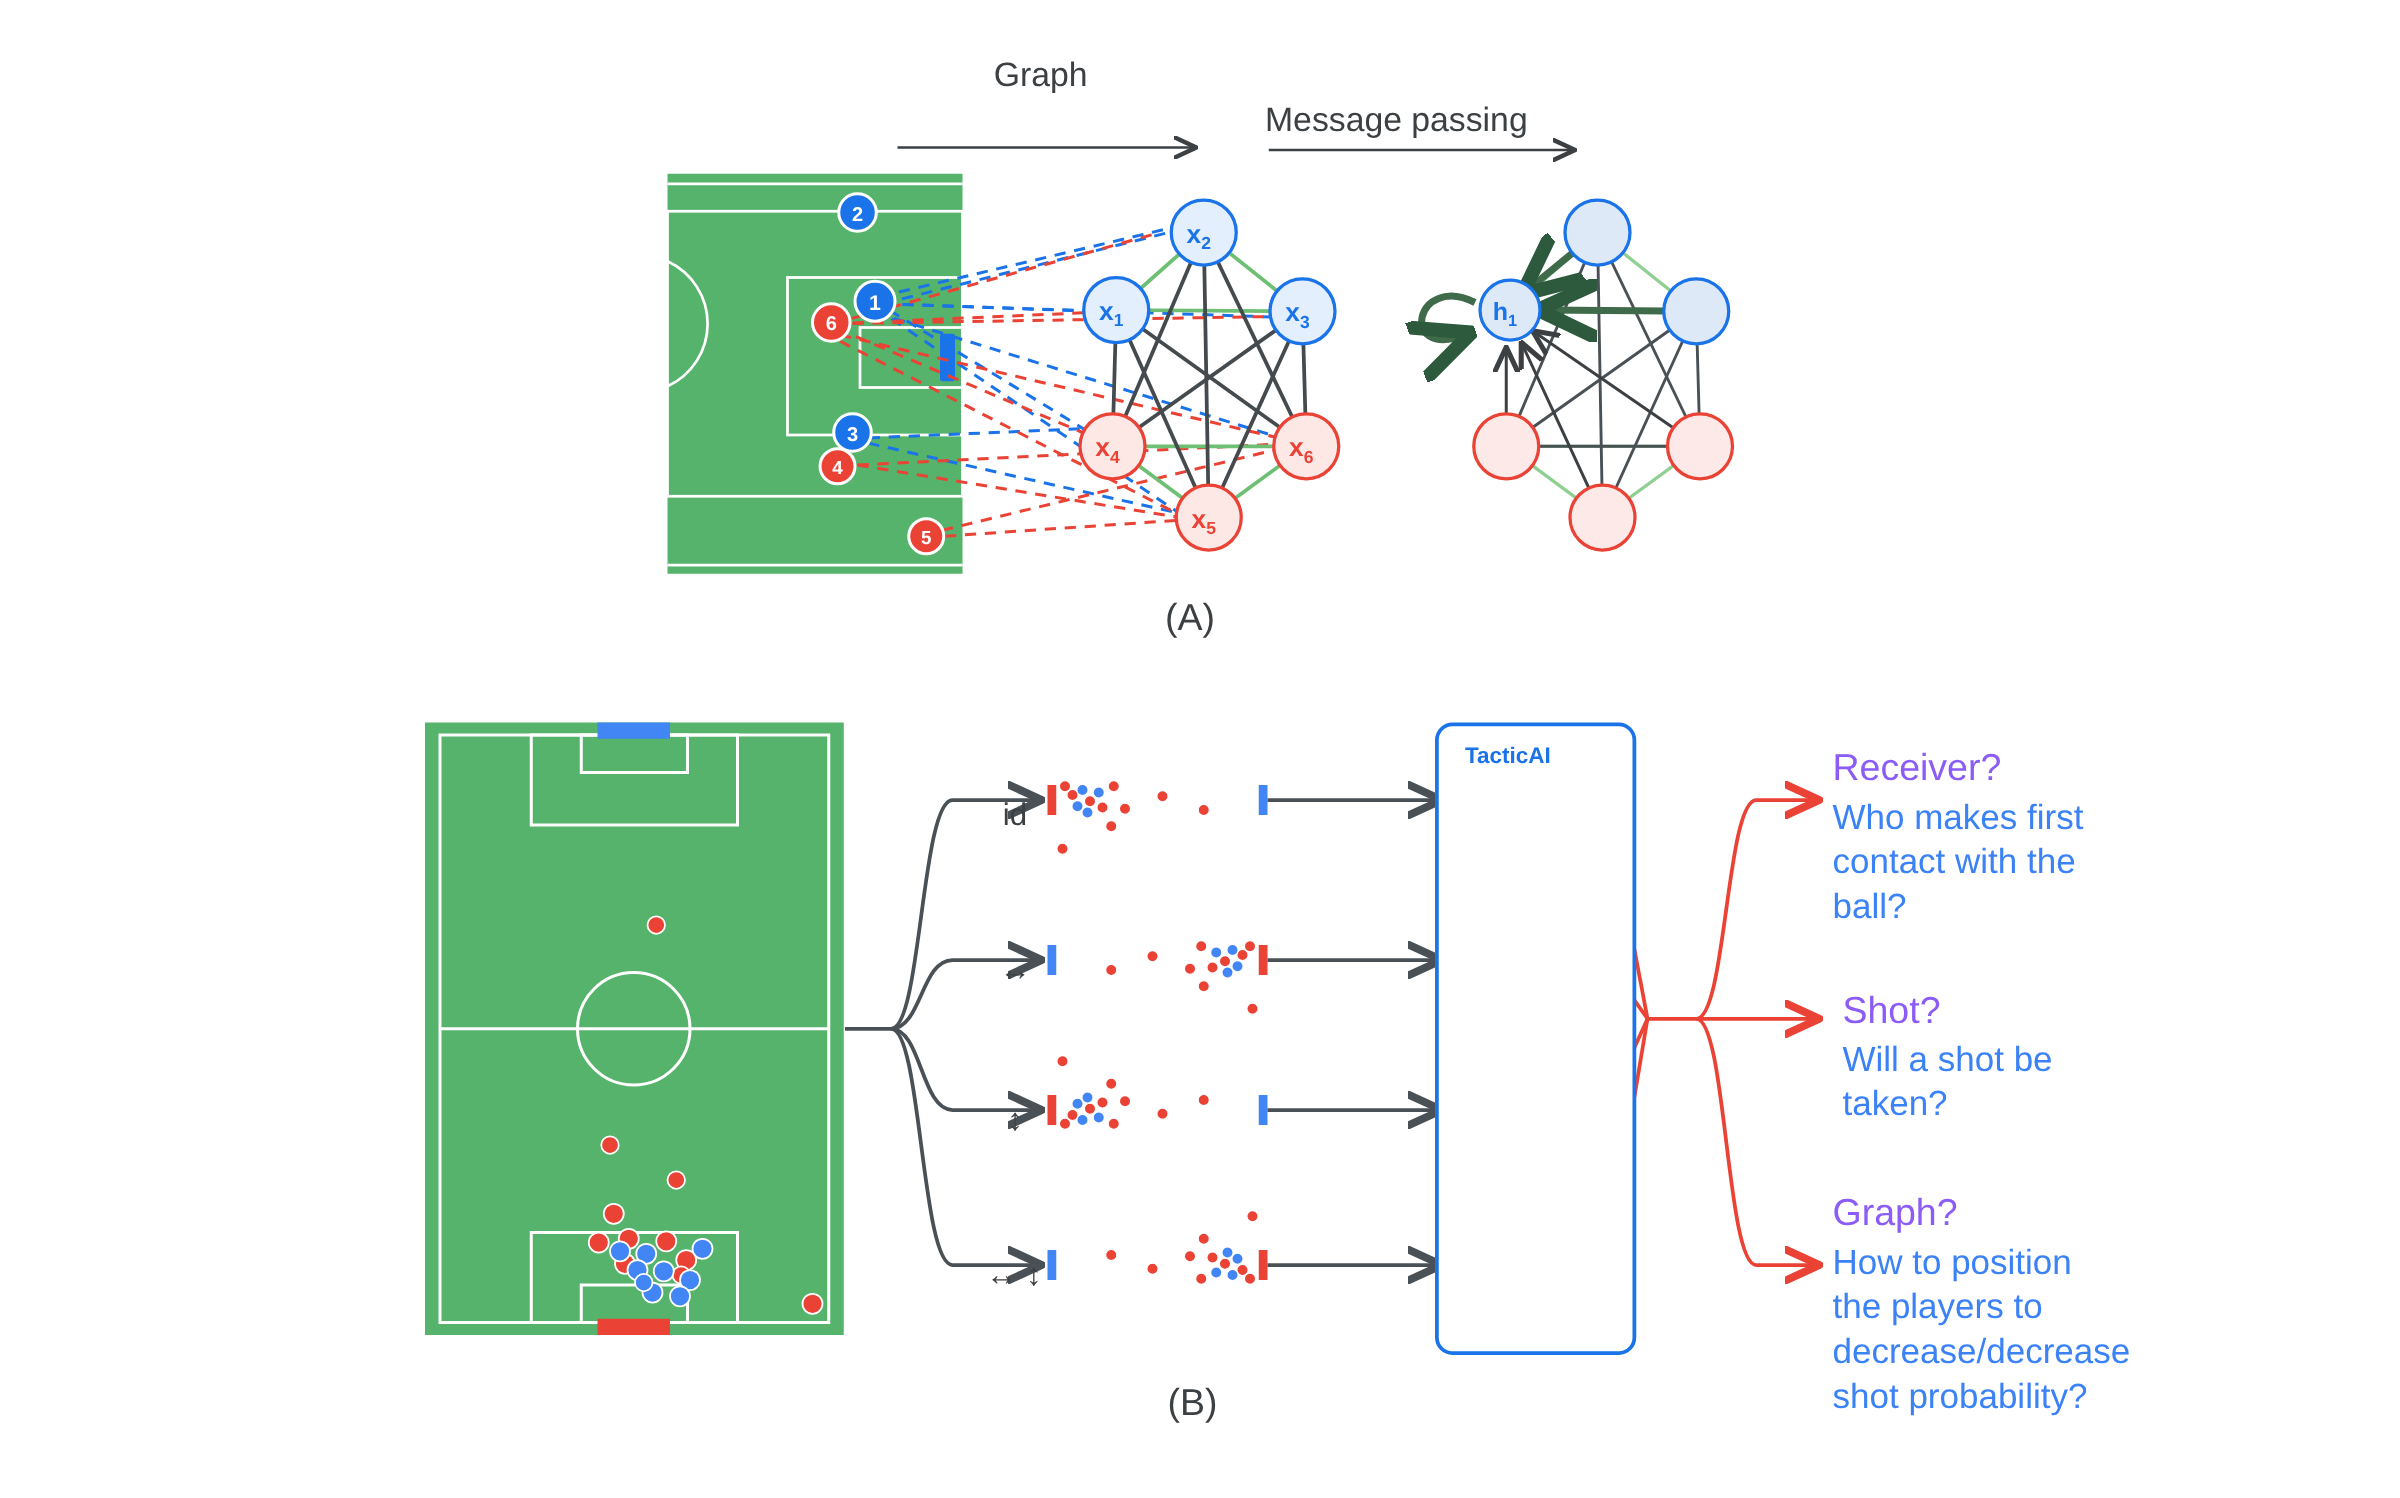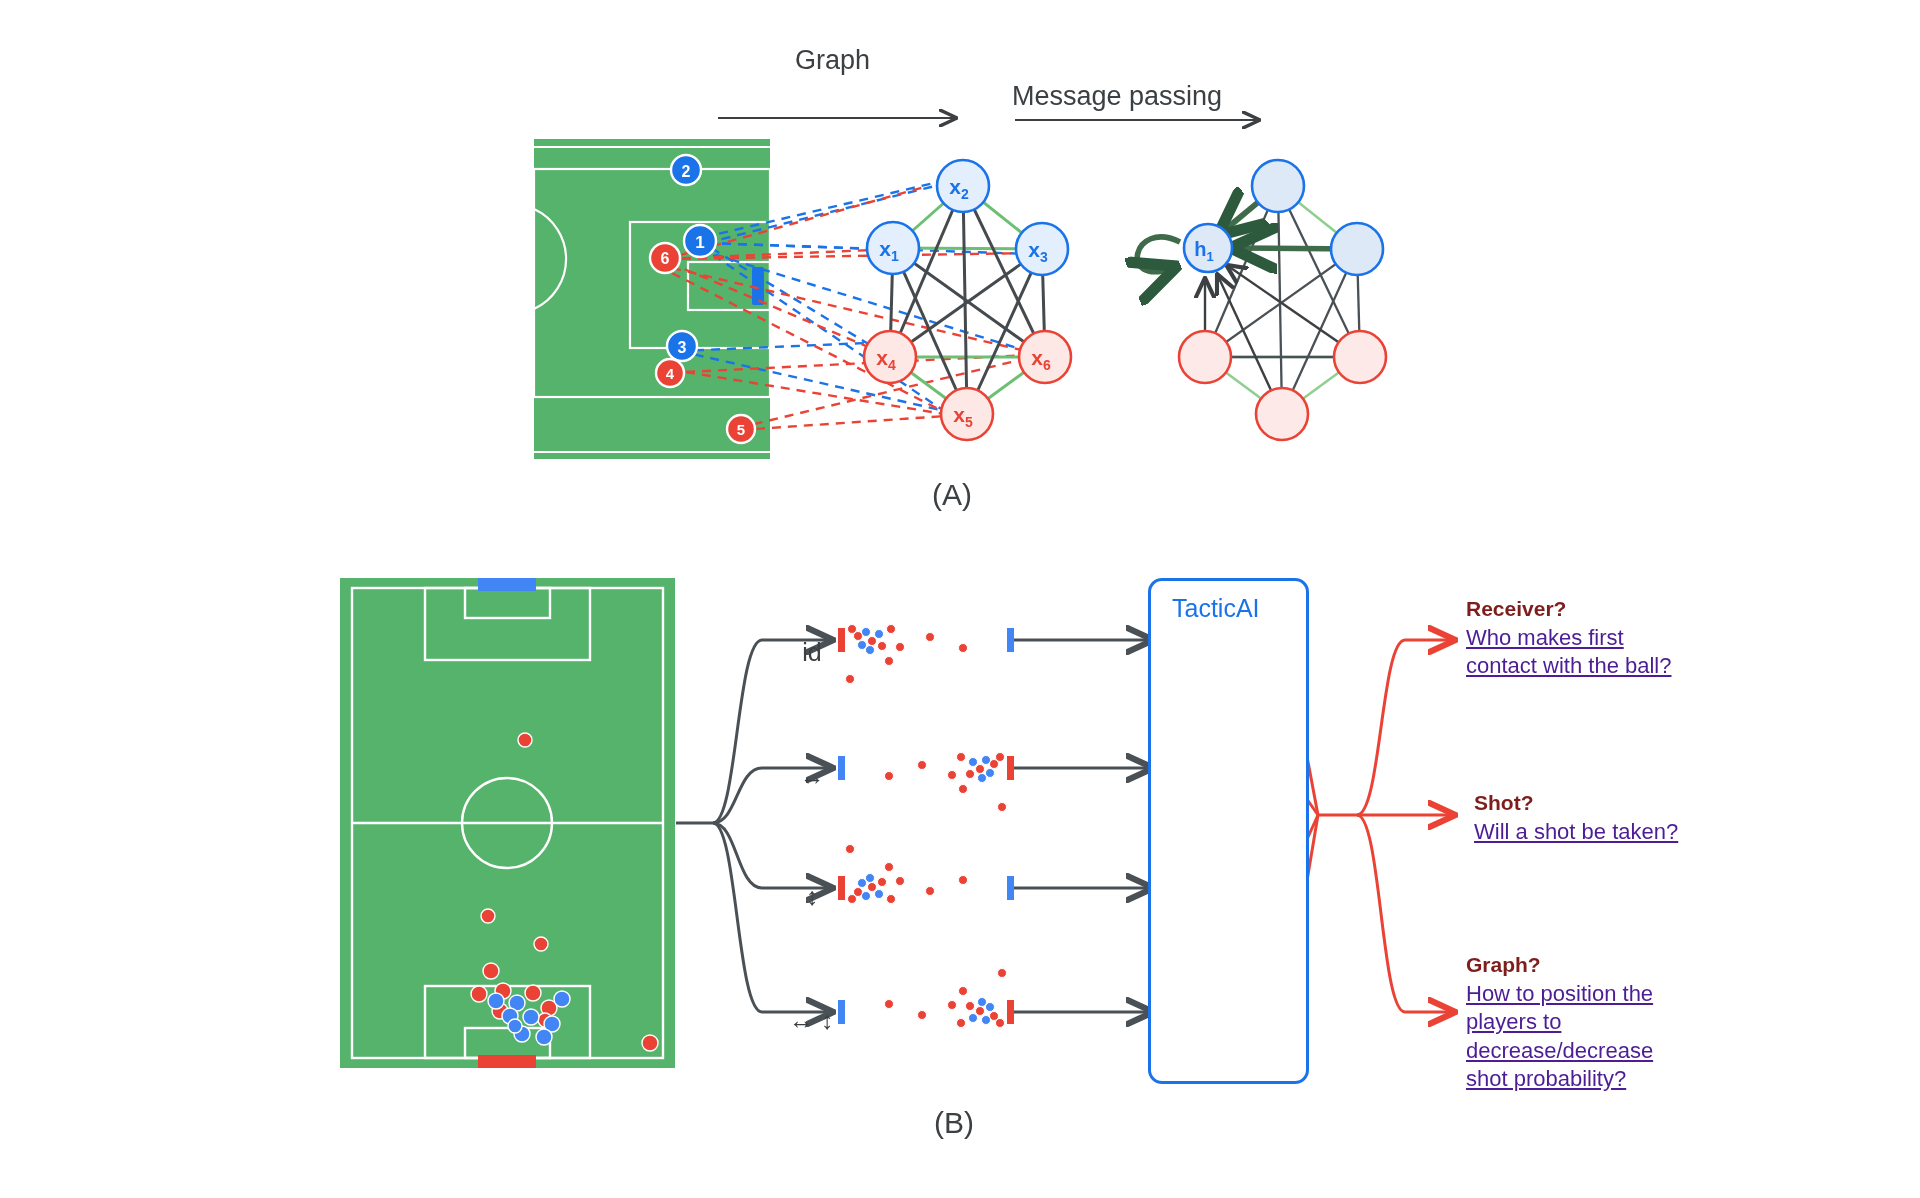--- a/index.html
+++ b/index.html
@@ -10,25 +10,25 @@
 
   .arrow-label{position:absolute;font-size:27px;color:#3c4043;white-space:nowrap;text-align:right;}
   .panel-label{position:absolute;font-size:30px;color:#3c4043;}
 
   .pitchA{position:absolute;background:#56b36b;}
   .pitchB{position:absolute;background:#56b36b;}
 
   .transform-label{position:absolute;font-size:25px;color:#3c4043;text-align:center;white-space:nowrap;margin-top:36px;}
 
   .tacticai-box{position:absolute;border:3px solid #1a73e8;border-radius:14px;background:#fff;}
-  .tacticai-title{position:absolute;font-size:25px;font-weight:normal;color:#1a73e8;white-space:nowrap;}
+  .tacticai-title{position:absolute;font-size:18px;font-weight:bold;color:#1a73e8;white-space:nowrap;}
 
   .out-block{position:absolute;width:215px;}
-  .out-head{font-size:21px;font-weight:bold;color:#7f1d1d;margin:0 0 2px 0;line-height:1.25;}
-  .out-body{font-size:22px;color:#4c1d95;line-height:1.28;margin:0;text-decoration:underline;}
+  .out-head{font-size:30px;font-weight:normal;color:#8b5cf6;margin:0 0 2px 0;line-height:1.25;}
+  .out-body{font-size:28px;color:#3b82f6;line-height:1.28;margin:0;}
   .ind{padding-left:8px;}
 </style>
 </head>
 <body>
 
 <div class="fig">
 
   <div class="arrow-label" style="left:795px;top:45px;">Graph</div>
   <div class="arrow-label" style="left:1012px;top:48px;margin-top:33px;">Message passing</div>
 

